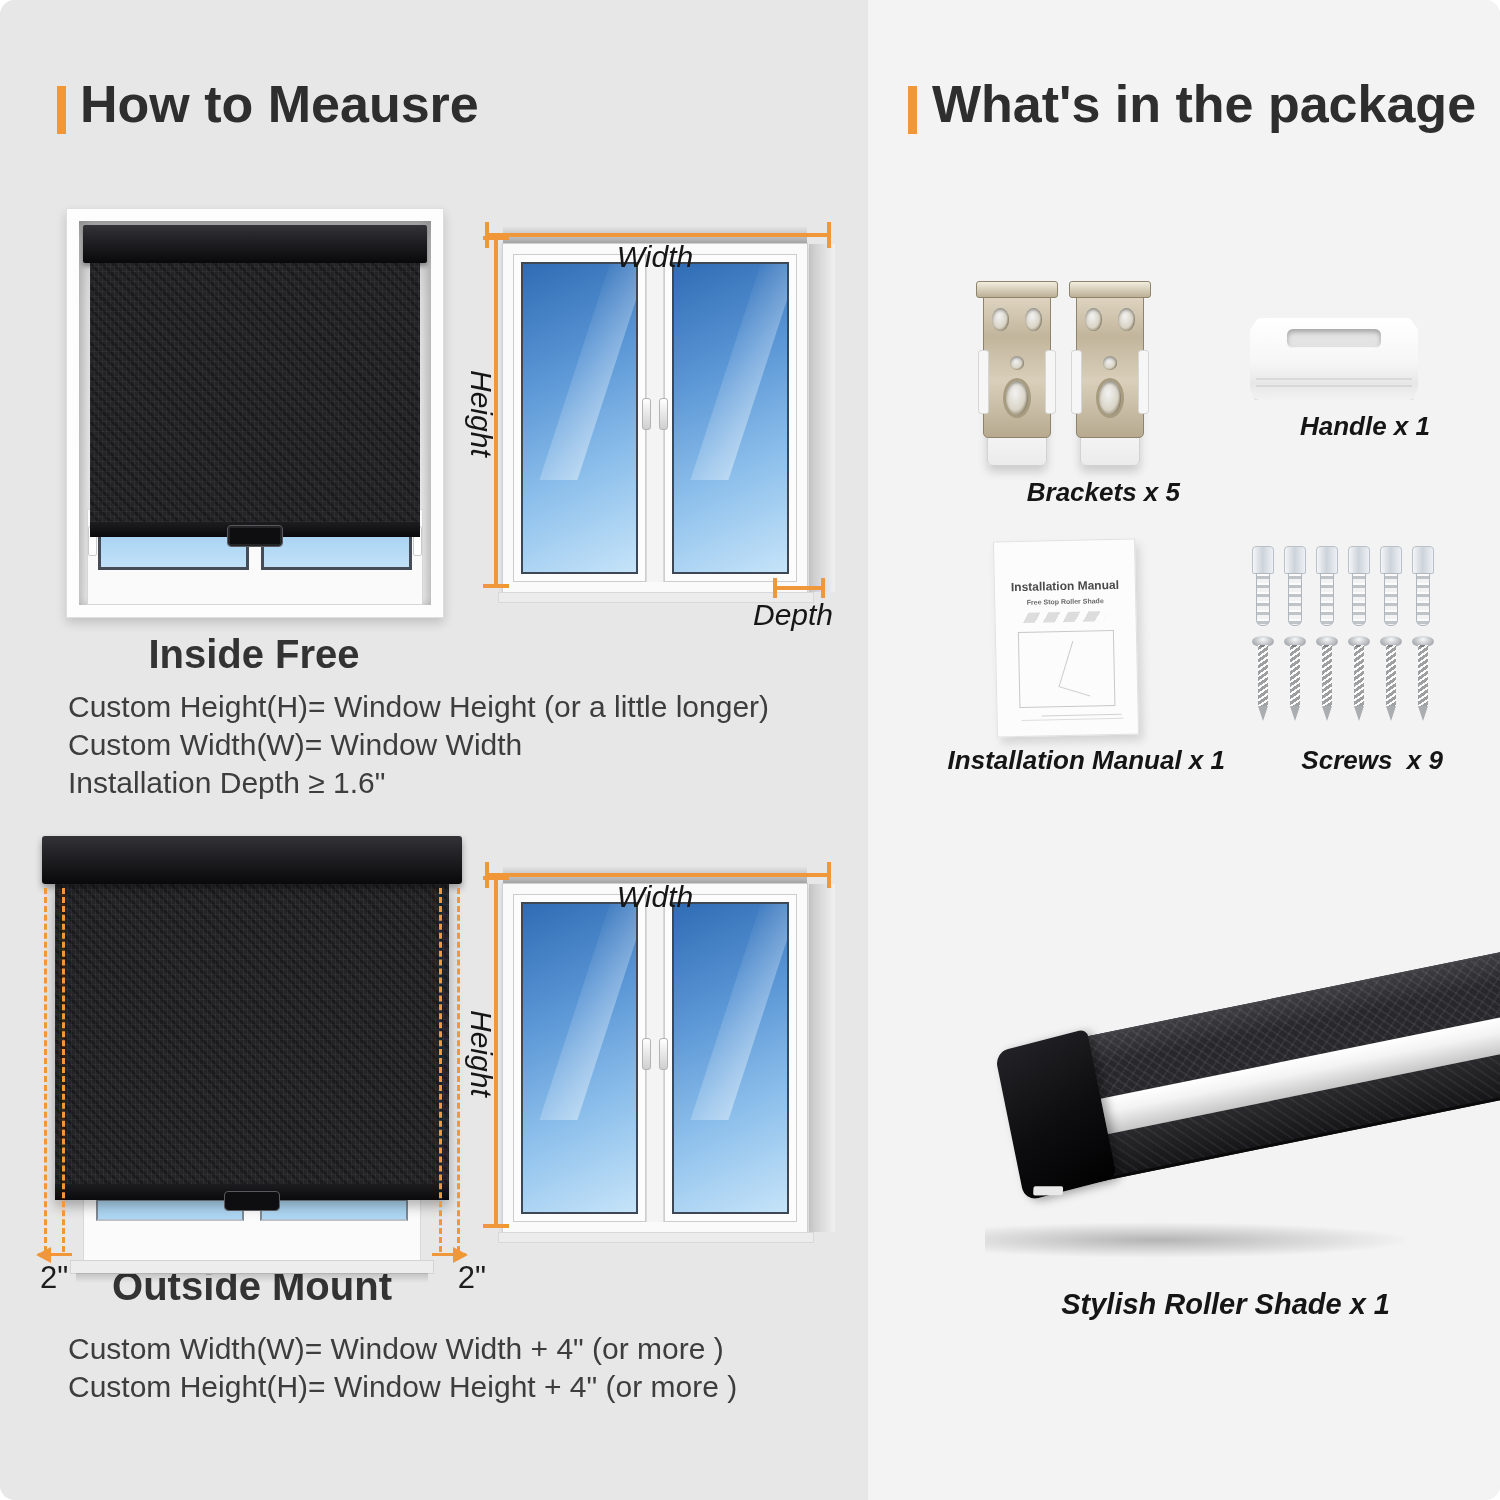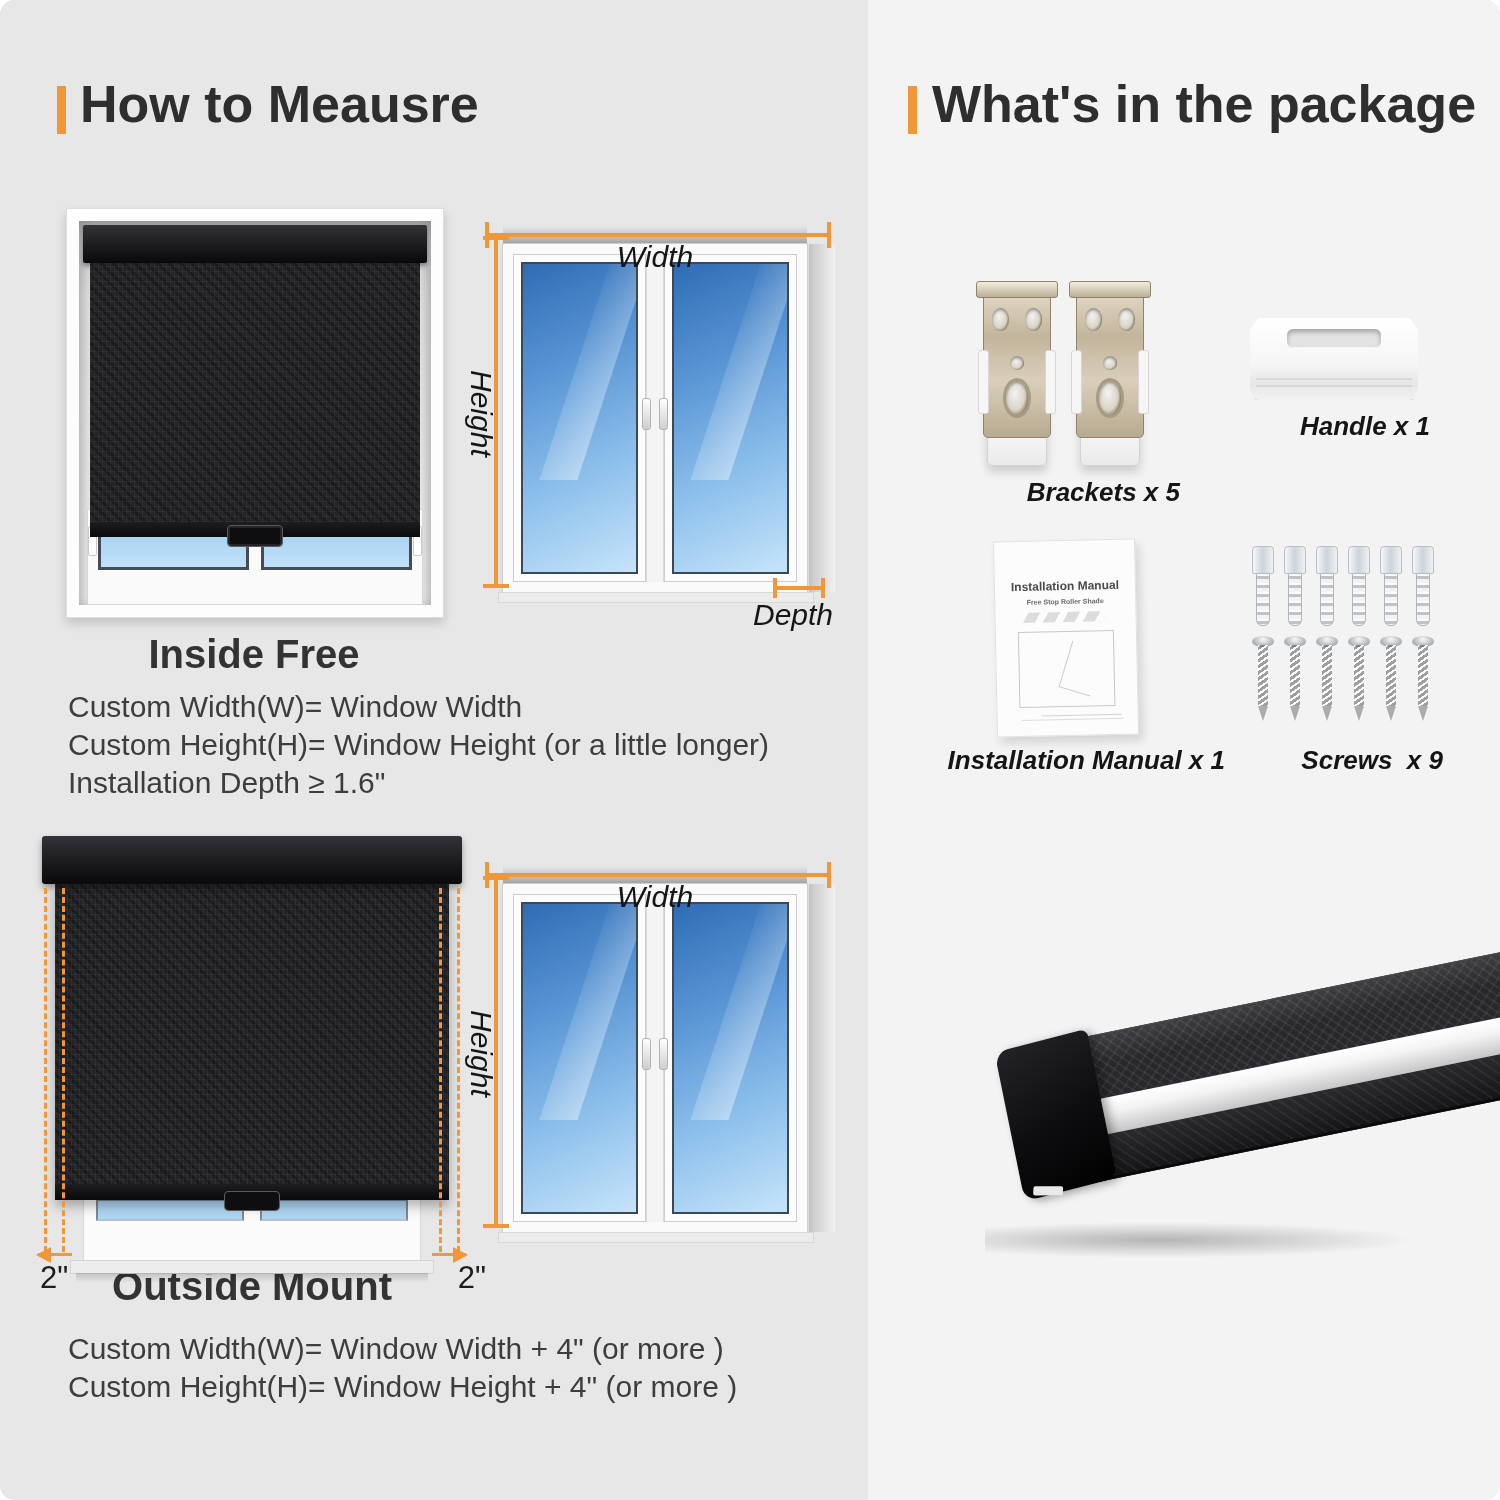--- a/index.html
+++ b/index.html
@@ -279,22 +279,22 @@
     <div class="abs measure-label wd-heightlabel">Height</div>
     <div class="m-line m-h abs wd-depthline">
       <span class="m-tick t1"></span>
         <span class="m-tick t2"></span>
     </div>
     <div class="abs measure-label wd-depthlabel">Depth</div>
   </div>
 
   <div class="abs h2 inside-heading">Inside Free</div>
   <div class="abs body-lines inside-lines">
+    <div>Custom Height(H)= Window Height (or a little longer)</div>
     <div>Custom Width(W)= Window Width</div>
-    <div>Custom Height(H)= Window Height (or a little longer)</div>
     <div>Installation Depth ≥ 1.6"</div>
   </div>
 
   <div class="abs outside-photo">
     <div class="op-window">
       <div class="op-pane l"></div>
       <div class="op-pane r"></div>
     </div>
     <div class="op-sill"></div>
     <div class="op-sillshadow"></div>
@@ -449,13 +449,14 @@
     </div>
   <div class="abs item-label label-screws">Screws  x 9</div>
 
   <div class="abs sb-shadow"></div>
   <div class="abs shade-group">
     <div class="sb-top"></div>
     <div class="sb-roller"></div>
     <div class="sb-lip"></div>
     <div class="sb-cap"></div>
   </div>
+  <div class="abs item-label label-shade">Stylish Roller Shade x 1</div>
 </div>
 
 </body></html>

